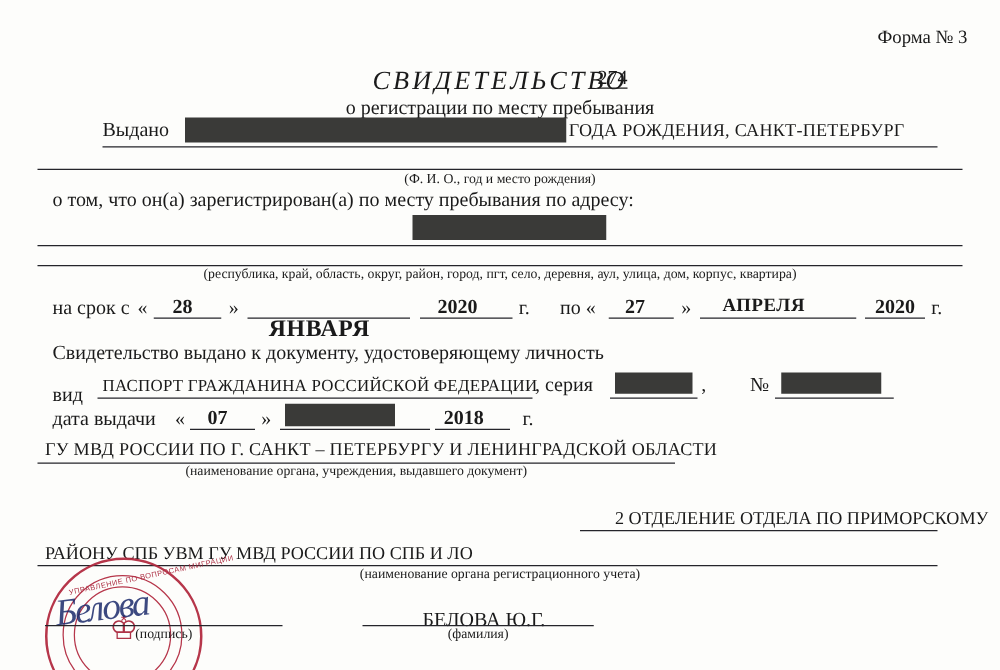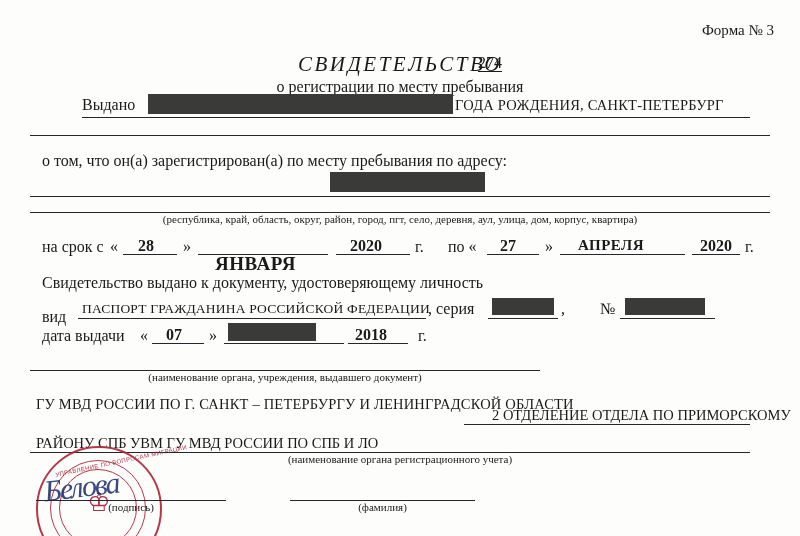--- a/index.html
+++ b/index.html
@@ -131,20 +131,21 @@
   <div class="abs title">СВИДЕТЕЛЬСТВО</div>
   <div class="title-number">274</div>
   <div class="abs subtitle">о регистрации по месту пребывания</div>
 
   <div class="abs lbl" style="left:82px; top:96px;">Выдано</div>
   <div class="redact" style="left:148px; top:94px; width:305px; height:20px;"></div>
   <div class="abs" style="left:455px; top:97px; font-size:14.5px; letter-spacing:0.2px;">ГОДА РОЖДЕНИЯ, САНКТ-ПЕТЕРБУРГ</div>
   <div class="rule" style="left:82px; top:117px; width:668px;"></div>
 
   <div class="rule" style="left:30px; top:135px; width:740px;"></div>
+  <div class="abs small-note" style="left:0; right:0; top:137px;">(Ф. И. О., год и место рождения)</div>
 
   <div class="abs lbl" style="left:42px; top:152px;">о том, что он(а) зарегистрирован(а) по месту пребывания по адресу:</div>
 
   <div class="redact" style="left:330px; top:172px; width:155px; height:20px;"></div>
   <div class="rule" style="left:30px; top:196px; width:740px;"></div>
   <div class="rule" style="left:30px; top:212px; width:740px;"></div>
   <div class="abs small-note" style="left:0; right:0; top:213px;">(республика, край, область, округ, район, город, пгт, село, деревня, аул, улица, дом, корпус, квартира)</div>
 
   <div class="abs lbl" style="left:42px; top:238px;">на срок с</div>
   <div class="abs lbl" style="left:110px; top:238px;">«</div>
@@ -183,21 +184,21 @@
   <div class="abs lbl" style="left:140px; top:327px;">«</div>
   <div class="abs" style="left:166px; top:326px; font-size:16px; font-weight:bold;">07</div>
   <div class="rule" style="left:152px; top:343px; width:52px;"></div>
   <div class="abs lbl" style="left:209px; top:327px;">»</div>
   <div class="redact" style="left:228px; top:323px; width:88px; height:18px;"></div>
   <div class="rule" style="left:224px; top:343px; width:120px;"></div>
   <div class="abs" style="left:355px; top:326px; font-size:16px; font-weight:bold;">2018</div>
   <div class="rule" style="left:348px; top:343px; width:60px;"></div>
   <div class="abs lbl" style="left:418px; top:327px;">г.</div>
 
-  <div class="abs" style="left:36px; top:352px; font-size:14.5px; letter-spacing:0.2px;margin-top:44px;">ГУ  МВД  РОССИИ  ПО  Г. САНКТ – ПЕТЕРБУРГУ  И  ЛЕНИНГРАДСКОЙ ОБЛАСТИ</div>
+  <div class="abs" style="left:36px; top:352px; font-size:14.5px; letter-spacing:0.2px;">ГУ  МВД  РОССИИ  ПО  Г. САНКТ – ПЕТЕРБУРГУ  И  ЛЕНИНГРАДСКОЙ ОБЛАСТИ</div>
   <div class="rule" style="left:30px; top:370px; width:510px;"></div>
   <div class="abs small-note" style="left:30px; top:371px; width:510px;">(наименование органа, учреждения, выдавшего документ)</div>
 
   <div class="abs" style="left:492px; top:407px; font-size:14.5px;">2 ОТДЕЛЕНИЕ ОТДЕЛА  ПО ПРИМОРСКОМУ</div>
   <div class="rule" style="left:464px; top:424px; width:286px;"></div>
 
   <div class="abs" style="left:36px; top:435px; font-size:14.5px;">РАЙОНУ СПБ УВМ  ГУ  МВД  РОССИИ  ПО СПБ  И  ЛО</div>
   <div class="rule" style="left:30px; top:452px; width:720px;"></div>
   <div class="abs small-note" style="left:0; right:0; top:453px;">(наименование органа регистрационного учета)</div>
 
@@ -206,16 +207,17 @@
     <div class="stamp-inner2"></div>
     <div class="eagle">♔</div>
     <div class="stamp-txt" style="left:16px; top:10px; transform:rotate(-12deg);">УПРАВЛЕНИЕ ПО ВОПРОСАМ МИГРАЦИИ</div>
 
   </div>
 
   <div class="signature">Белова</div>
   <div class="rule" style="left:36px; top:500px; width:190px;"></div>
   <div class="abs small-note" style="left:36px; top:501px; width:190px;">(подпись)</div>
 
+  <div class="abs" style="left:338px; top:488px; font-size:16px;">БЕЛОВА Ю.Г.</div>
   <div class="rule" style="left:290px; top:500px; width:185px;"></div>
   <div class="abs small-note" style="left:290px; top:501px; width:185px;">(фамилия)</div>
 
 </div>
 
 </body></html>

